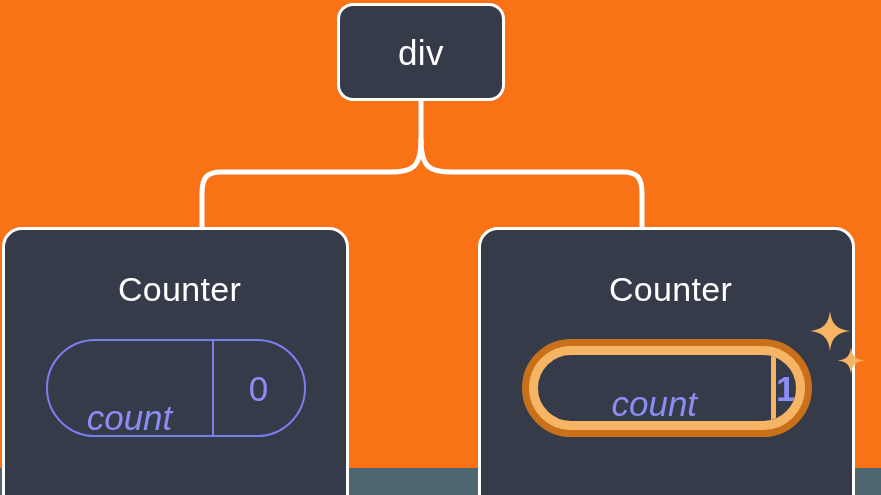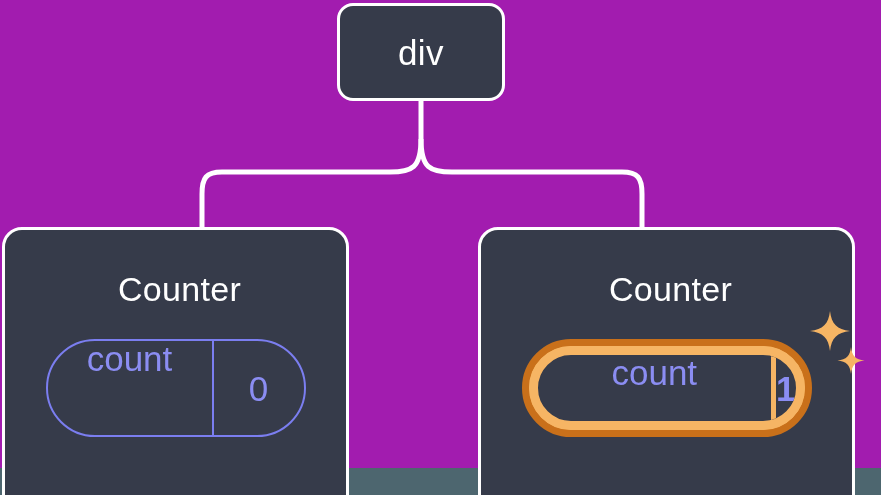--- a/index.html
+++ b/index.html
@@ -10,21 +10,21 @@
     width: 881px;
     height: 495px;
     overflow: hidden;
     background: #4d666f;
     font-family: "Liberation Sans", sans-serif;
   }
   #stage {
     position: relative;
     width: 881px;
     height: 468px;
-    background: #a21caf;
+    background: #f97316;
   }
 
   
   #connectors {
     position: absolute;
     left: 0;
     top: 0;
     width: 881px;
     height: 495px;
     z-index: 1;
@@ -92,22 +92,23 @@
     border-radius: 999px;
     overflow: hidden;
   }
   .pill-plain {
     border: 2px solid #7b7ef0;
     width: 260px;
   }
   .pill-hook {
     flex: 1 1 auto;
     display: flex;
-    align-items: flex-start;
-    justify-content: center;
+    align-items: flex-end;
+    justify-content: center;
+    font-style: italic;
   }
   .pill-value {
     flex: 0 0 auto;
     display: flex;
     align-items: center;
     justify-content: center;
   }
   .pill-plain .pill-hook  { width: 166px; border-right: 2px solid #7b7ef0; }
   .pill-plain .pill-value { width: 90px; }
   .pill-plain .hook-label { font-size: 35px; color: #8b8df2; line-height: 1; }

